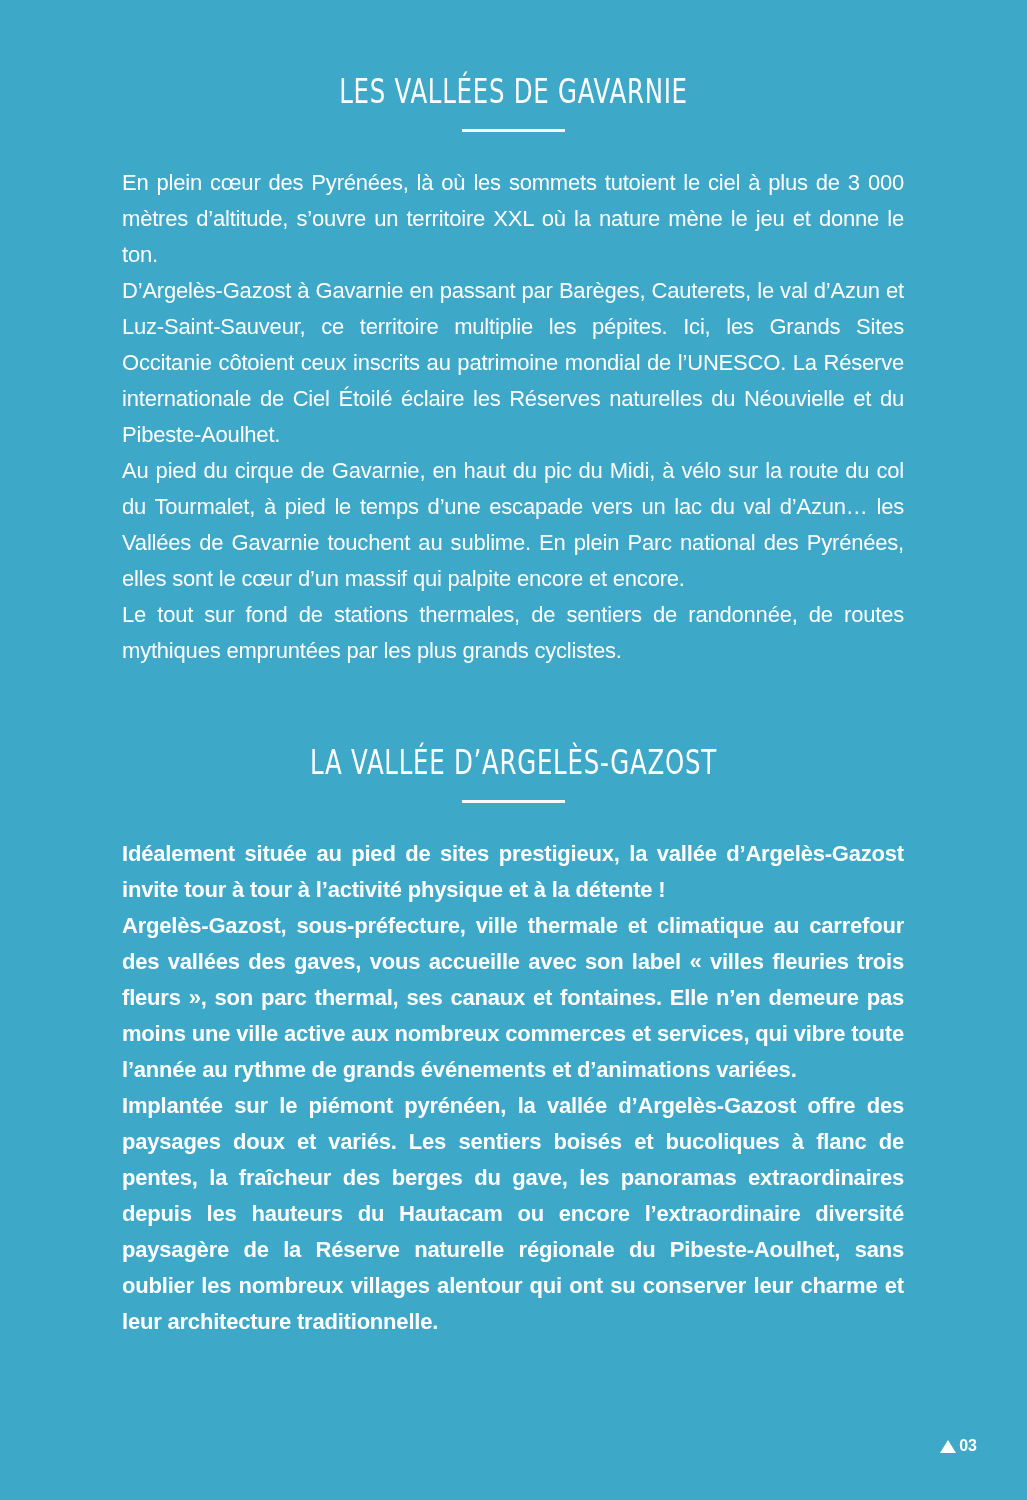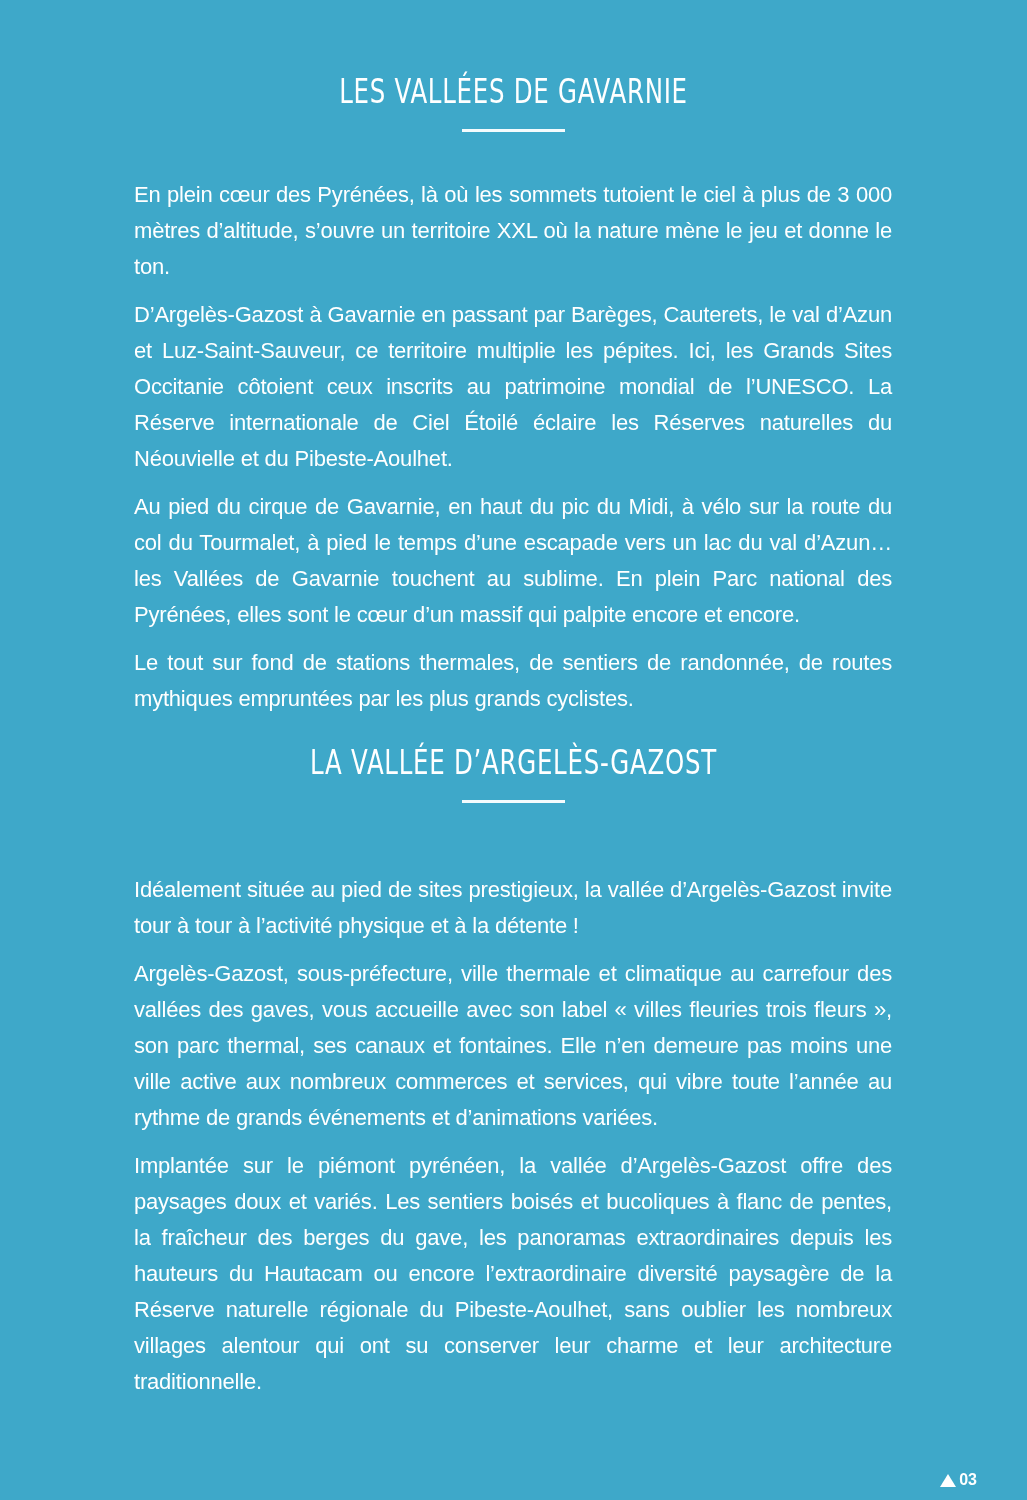--- a/index.html
+++ b/index.html
@@ -41,33 +41,32 @@
       left: 122px;
       width: 782px;
       margin: 0;
       font-family: "Liberation Sans", sans-serif;
       font-size: 22px;
       line-height: 36px;
       text-align: justify;
       letter-spacing: -0.2px;
     }
     .body-text p {
-      margin: 12px;
+      margin: 0;
     }
     .page-number {
       position: absolute;
       right: 50px;
       top: 1437px;
       display: flex;
       align-items: center;
       gap: 3px;
       font-family: "Liberation Sans", sans-serif;
       font-weight: bold;
       font-size: 16px;
-      margin-top: 34px;
     }
     .triangle {
       width: 0;
       height: 0;
       border-left: 8px solid transparent;
       border-right: 8px solid transparent;
       border-bottom: 13px solid #ffffff;
       display: inline-block;
     }
   </style>
@@ -80,21 +79,21 @@
 <div class="body-text" style="top:165px;">
   <p>En plein cœur des Pyrénées, là où les sommets tutoient le ciel à plus de 3 000 mètres d’altitude, s’ouvre un territoire XXL où la nature mène le jeu et donne le ton.</p>
   <p>D’Argelès-Gazost à Gavarnie en passant par Barèges, Cauterets, le val d’Azun et Luz-Saint-Sauveur, ce territoire multiplie les pépites. Ici, les Grands Sites Occitanie côtoient ceux inscrits au patrimoine mondial de l’UNESCO. La Réserve internationale de Ciel Étoilé éclaire les Réserves naturelles du Néouvielle et du Pibeste-Aoulhet.</p>
   <p>Au pied du cirque de Gavarnie, en haut du pic du Midi, à vélo sur la route du col du Tourmalet, à pied le temps d’une escapade vers un lac du val d’Azun… les Vallées de Gavarnie touchent au sublime. En plein Parc national des Pyrénées, elles sont le cœur d’un massif qui palpite encore et encore.</p>
   <p>Le tout sur fond de stations thermales, de sentiers de randonnée, de routes mythiques empruntées par les plus grands cyclistes.</p>
 </div>
 
 <h1 class="section-title" style="top:742px;">LA VALLÉE D’ARGELÈS-GAZOST</h1>
 <div class="title-rule" style="top:800px;"></div>
 
-<div class="body-text" style="top:860px;">
+<div class="body-text" style="top:836px;font-weight:bold;">
   <p>Idéalement située au pied de sites prestigieux, la vallée d’Argelès-Gazost invite tour à tour à l’activité physique et à la détente !</p>
   <p>Argelès-Gazost, sous-préfecture, ville thermale et climatique au carrefour des vallées des gaves, vous accueille avec son label « villes fleuries trois fleurs », son parc thermal, ses canaux et fontaines. Elle n’en demeure pas moins une ville active aux nombreux commerces et services, qui vibre toute l’année au rythme de grands événements et d’animations variées.</p>
   <p>Implantée sur le piémont pyrénéen, la vallée d’Argelès-Gazost offre des paysages doux et variés. Les sentiers boisés et bucoliques à flanc de pentes, la fraîcheur des berges du gave, les panoramas extraordinaires depuis les hauteurs du Hautacam ou encore l’extraordinaire diversité paysagère de la Réserve naturelle régionale du Pibeste-Aoulhet, sans oublier les nombreux villages alentour qui ont su conserver leur charme et leur architecture traditionnelle.</p>
 </div>
 
 <div class="page-number">
   <span class="triangle"></span>
   <span>03</span>
 </div>
 

